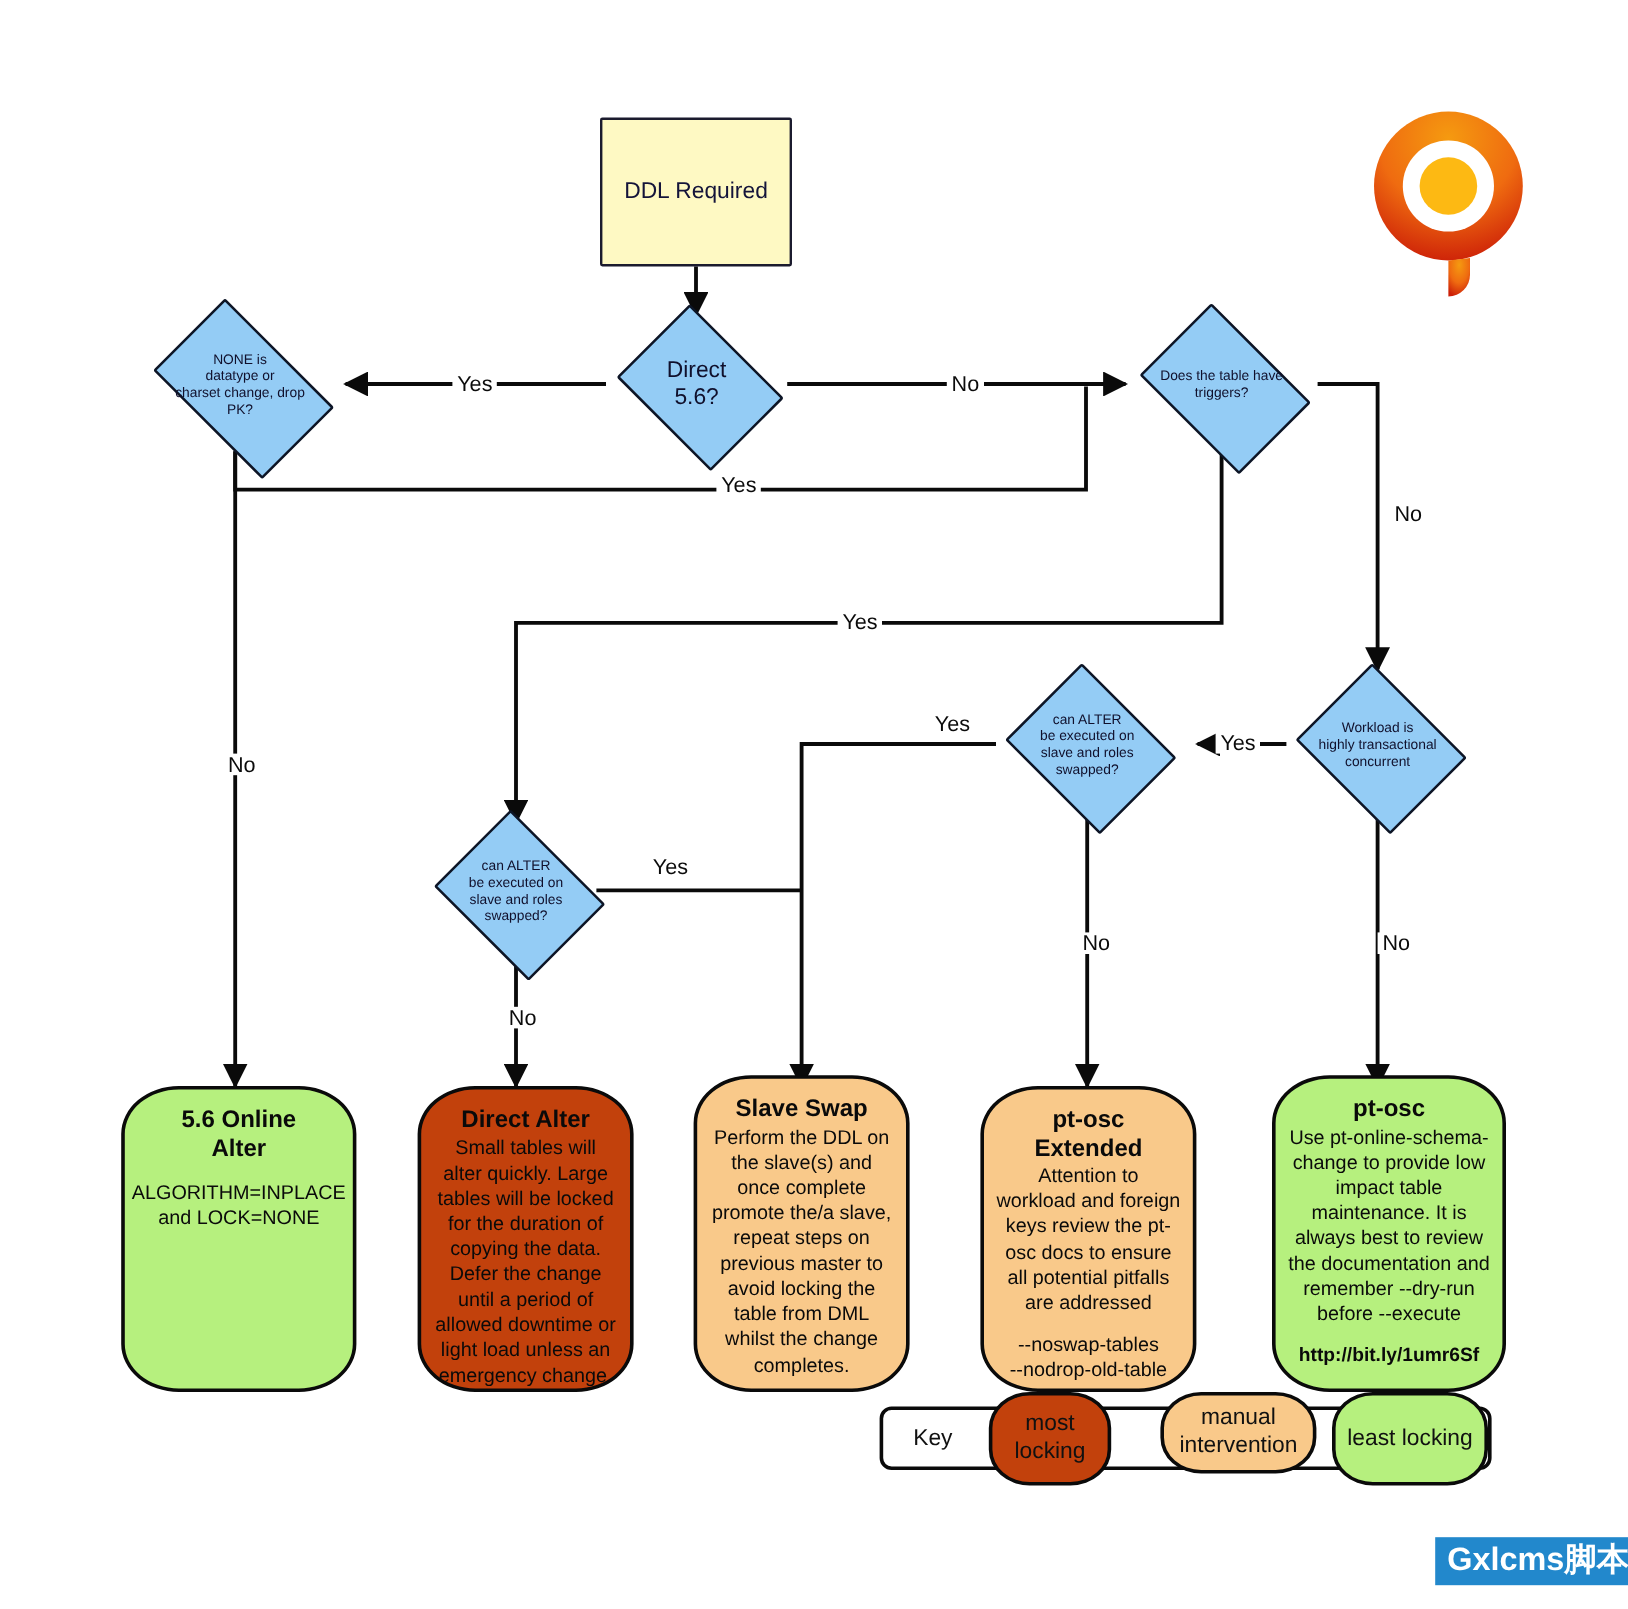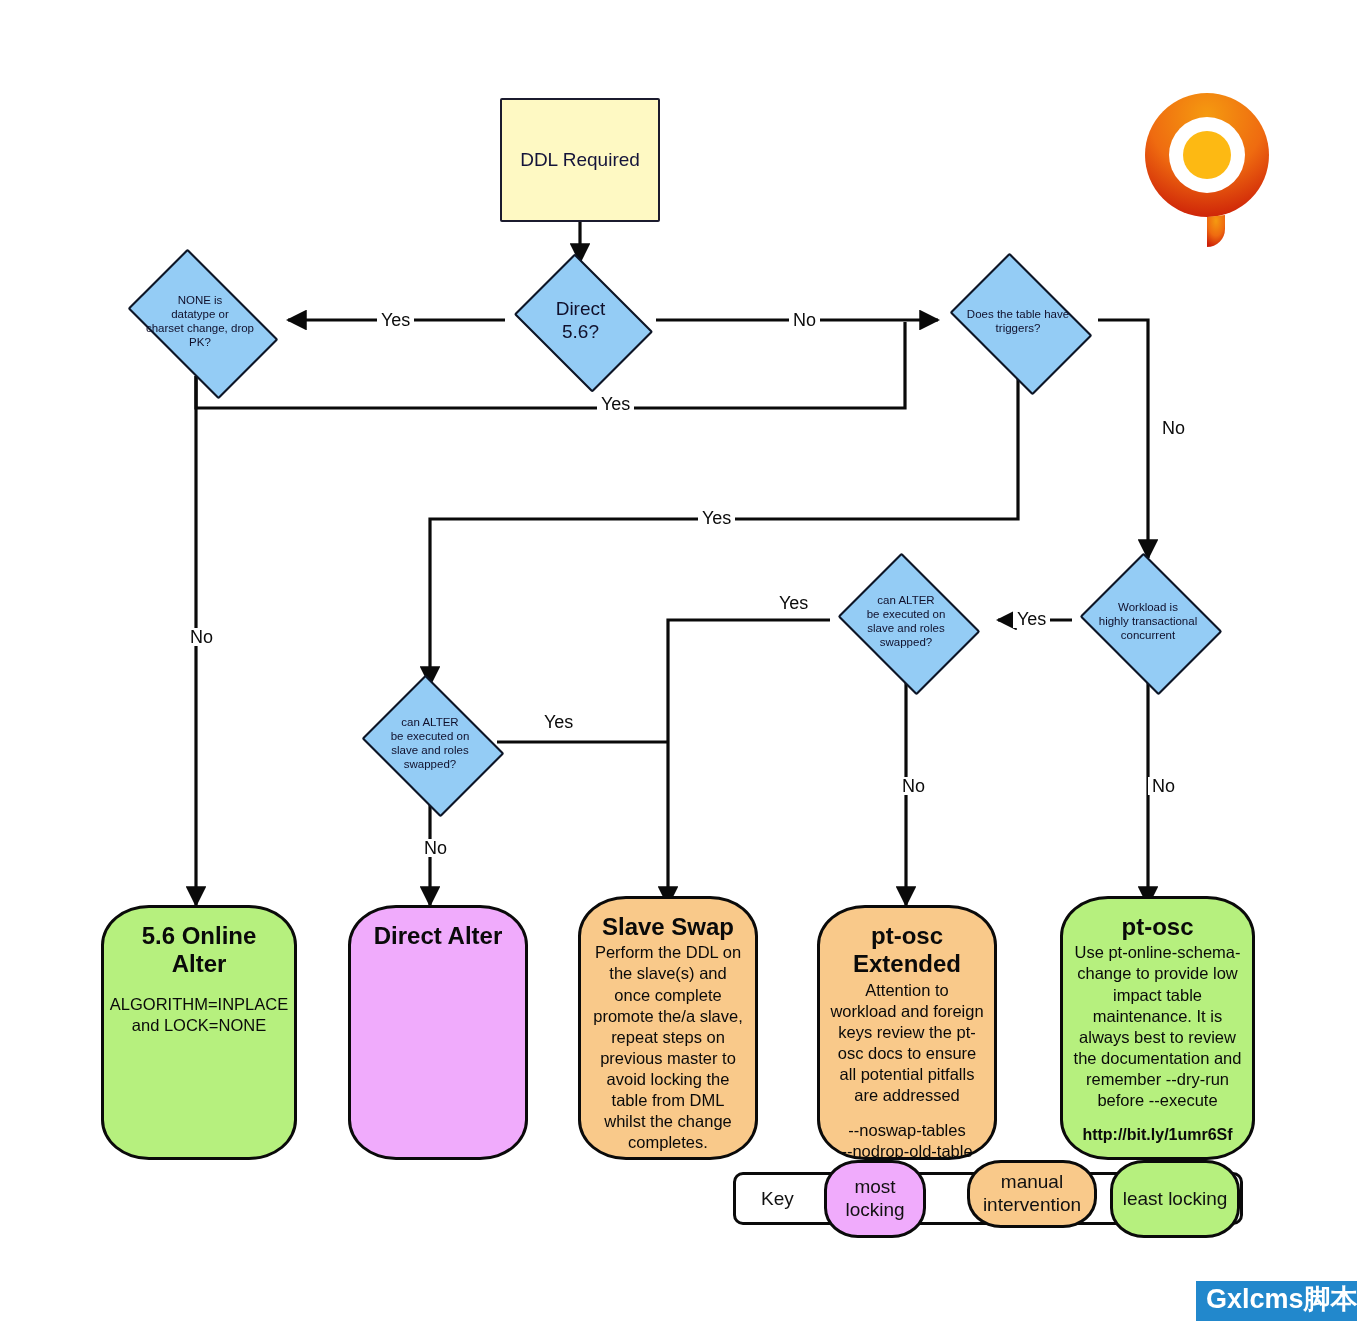--- a/index.html
+++ b/index.html
@@ -77,40 +77,40 @@
     flex-direction: column;
     align-items: center;
     justify-content: flex-start;
     text-align: center;
     padding: 14px 10px 10px 10px;
     line-height: 1.22;
     color: #0a0a0a;
   }
   .result .r-title {
     font-weight: bold;
-    font-size: 24px;
+    font-size: 20px;
     line-height: 1.18;
     margin-bottom: 1px;
   }
   .result .r-body {
     font-size: 16.5px;
     line-height: 1.28;
   }
   .result .r-extra {
     font-size: 16.5px;
     line-height: 1.28;
     margin-top: 14px;
   }
   .result .r-link {
     font-size: 16px;
     font-weight: bold;
     margin-top: 14px;
   }
   .c-green  { background: #b6f07e; }
-  .c-red    { background: #f0abfc; }
+  .c-red    { background: #c2410c; }
   .c-orange { background: #f9c98a; }
 
   
   .edge-label {
     position: absolute;
     font-size: 18px;
     color: #0b0b0b;
     background: #ffffff;
     padding: 0 4px;
     white-space: nowrap;
@@ -307,20 +307,21 @@
 <div class="result c-green" style="left:101px; top:905px; width:196px; height:255px;">
   <div class="r-title">
     <span>5.6 Online</span><br>
     <span>Alter</span>
   </div>
   <div class="r-extra">ALGORITHM=INPLACE and LOCK=NONE</div>
 </div>
 
 <div class="result c-red" style="left:348px; top:905px; width:180px; height:255px;">
   <div class="r-title">Direct Alter</div>
+  <div class="r-body">Small tables will alter quickly. Large tables will be locked for the duration of copying the data. Defer the change until a period of allowed downtime or light load unless an emergency change.</div>
 </div>
 
 <div class="result c-orange" style="left:578px; top:896px; width:180px; height:264px;">
   <div class="r-title">Slave Swap</div>
   <div class="r-body">Perform the DDL on the slave(s) and once complete promote the/a slave, repeat steps on previous master to avoid locking the table from DML whilst the change completes.</div>
 </div>
 
 <div class="result c-orange" style="left:817px; top:905px; width:180px; height:255px;">
   <div class="r-title">
     <span>pt-osc</span><br>

